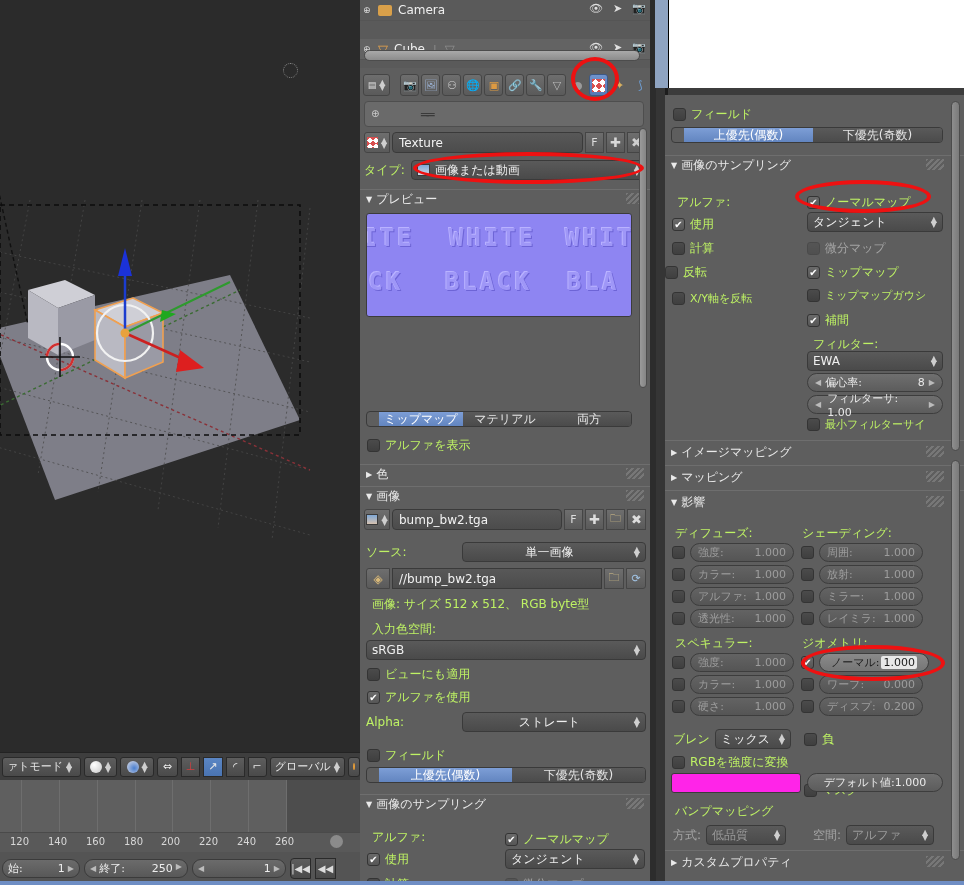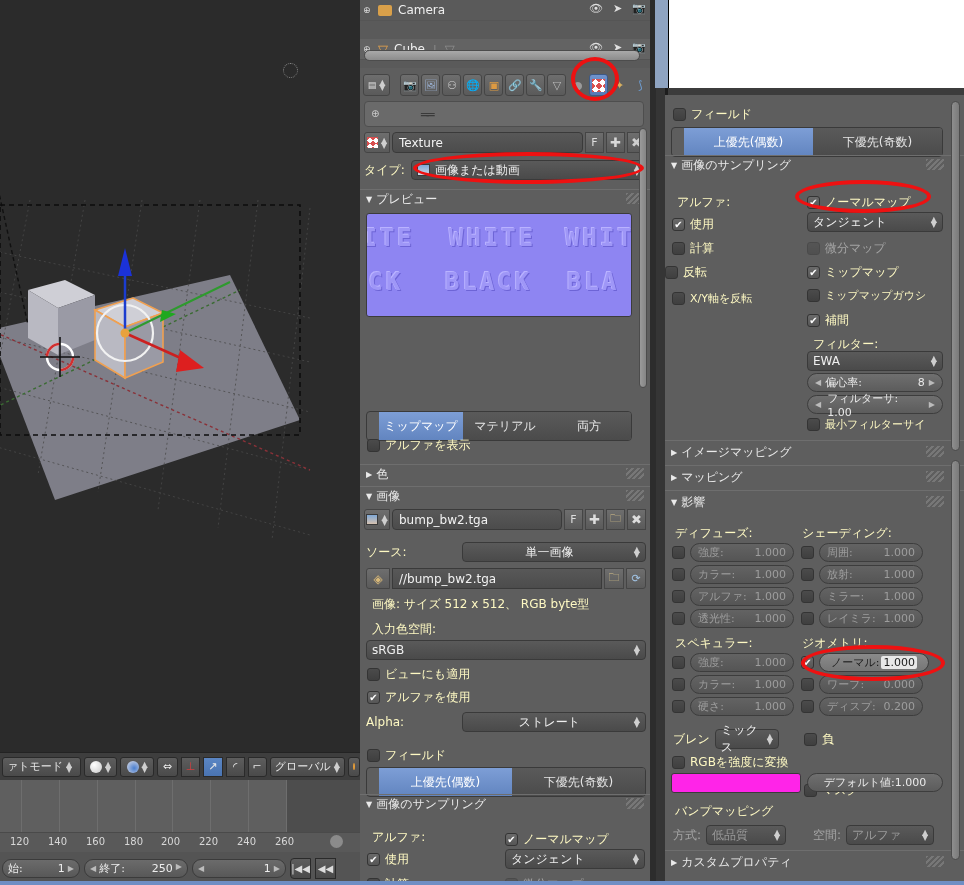--- a/index.html
+++ b/index.html
@@ -76,31 +76,31 @@
   .grip { position:absolute; right:6px; top:4px; width:18px; height:11px;
      background: repeating-linear-gradient(135deg,#777 0 2px,transparent 2px 4px); }
 
   
   .w-row { display:flex; align-items:center; gap:5px; }
   .chk { width:13px; height:13px; border-radius:3px; background:linear-gradient(#4b4b4b,#3f3f3f);
      border:1px solid #343434; display:inline-flex; align-items:center; justify-content:center;
      color:#fff; font-size:10px; flex:none; }
   .chk.on { background:linear-gradient(#6a6a6a,#565656); }
   .chk.dim { opacity:.45; }
-  .lbl { font-size:12px; color:#fef9c3; }
+  .lbl { font-size:12px; color:#bef264; }
   .lbl.dim { color:#a4a4a4; }
   .dropdown { height:20px; background:linear-gradient(#5a5a5a,#4a4a4a); border:1px solid #3a3a3a;
      border-radius:4px; display:flex; align-items:center; padding:0 5px; color:#efefef;
      font-size:12px; justify-content:space-between; }
   .dropdown.dim { color:#9a9a9a; }
   .pillbtn { height:19px; background:linear-gradient(#6f6f6f,#5c5c5c); border:1px solid #3d3d3d;
      border-radius:10px; display:flex; align-items:center; justify-content:space-between;
      padding:0 7px; font-size:11px; color:#eaeaea; }
   .pillbtn.dim { color:#9d9d9d; background:linear-gradient(#636363,#555); }
-  .segbar { display:flex; height:30px; border-radius:4px; overflow:hidden; border:1px solid #3a3a3a;padding-left:12px;}
+  .segbar { display:flex; height:16px; border-radius:4px; overflow:hidden; border:1px solid #3a3a3a;padding-left:12px;}
   .seg { flex:1; display:flex; align-items:center; justify-content:center;
      background:linear-gradient(#5a5a5a,#4b4b4b); color:#e6e6e6; font-size:12px; }
   .seg.on { background:linear-gradient(#7d9ed6,#6285c0); color:#fff; }
   .textfield { height:21px; background:linear-gradient(#585858,#4c4c4c); border:1px solid #3a3a3a;
      border-radius:4px; display:flex; align-items:center; padding:0 6px; font-size:12px; color:#f2f2f2;}
   .icobox { width:22px; height:21px; background:linear-gradient(#6e6e6e,#5a5a5a);
      border:1px solid #454545; display:flex; align-items:center; justify-content:center;
      font-size:11px; color:#ddd; }
 
   
@@ -809,21 +809,21 @@
   <div class="w-row abs" style="left:136px;top:602px">
     <span class="chk"></span>
     <span class="pillbtn dim" style="width:104px">
       <span>ディスプ:</span>
       <span>0.200</span>
     </span>
   </div>
 
   <div class="abs" style="left:8px;top:634px;display:flex;align-items:center;gap:5px">
     <span class="lbl">ブレン</span>
-    <div class="dropdown" style="width:64px">
+    <div class="dropdown" style="width:76px">
       <span>ミックス</span>
       <span class="spin">
           <span>▲</span>
           <span>▼</span>
         </span>
     </div>
   </div>
   <div class="w-row abs" style="left:139px;top:636px">
     <span class="chk"></span>
     <span class="lbl">負</span>

